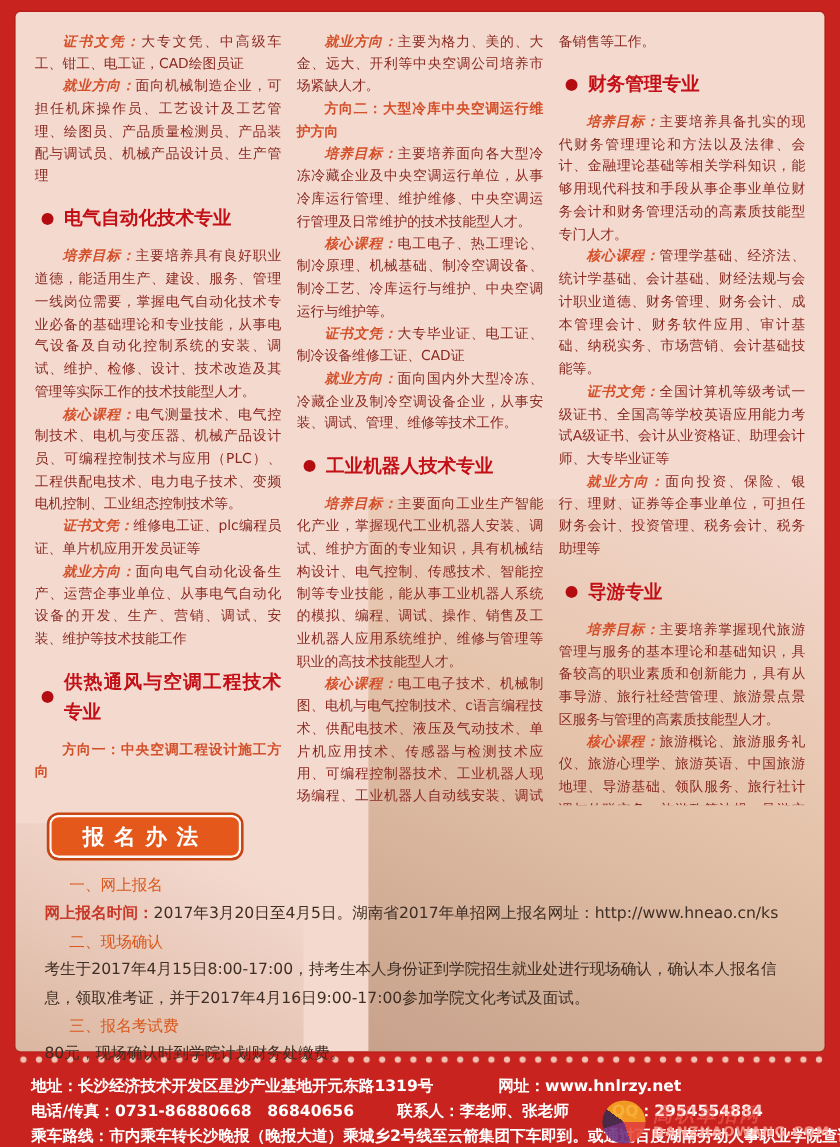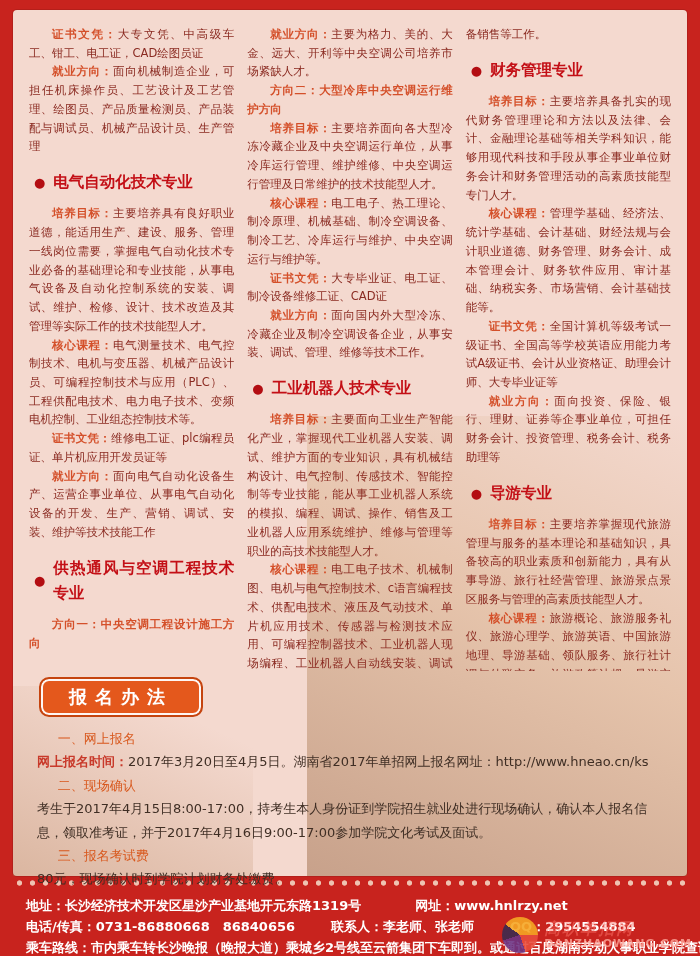--- a/index.html
+++ b/index.html
@@ -15,21 +15,21 @@
            background:linear-gradient(25deg,rgba(170,115,70,.34),rgba(170,115,70,0) 80%);}
   
   .perf{position:absolute;left:13px;top:879px;width:674px;height:8px;
         background-image:radial-gradient(circle,#efc2b1 0 2.3px,transparent 3px);
         background-size:13px 8px;}
   
   .cols{position:relative;z-index:1;display:flex;gap:13px;padding:15px 16px 0 16px;height:646px;overflow:hidden;}
   .col{flex:1 1 0;min-width:0;font-size:11.5px;line-height:1.63;color:#8a2a21;text-align:justify;}
   .para{margin:0;text-indent:2em;}
   .cont{text-indent:0;}
-  .lbl{color:#d4502a;font-weight:bold;}
+  .lbl{color:#d4502a;font-weight:bold;font-style:italic;}
   .dir{color:#d4502a;font-weight:bold;}
   .sec{display:flex;align-items:center;gap:8px;color:#c30f16;font-size:15.5px;font-weight:bold;
        margin:14px 0 9px 0;padding-left:5px;}
   .dot{color:#b30d12;font-size:13px;line-height:1;}
   
   .enroll{position:relative;z-index:1;padding:4px 20px 0 24px;}
   .badge{display:inline-block;background:#e4581c;border:2px solid #c5440f;border-radius:10px;
          box-shadow:inset 0 0 0 2px rgba(255,255,255,.95);padding:6px 28px;color:#fff;
          font-size:18px;font-weight:bold;letter-spacing:8px;margin:2px 0 10px 2px;}
   .en-line{font-size:13px;line-height:1.8;color:#3f2e24;margin:0;}

